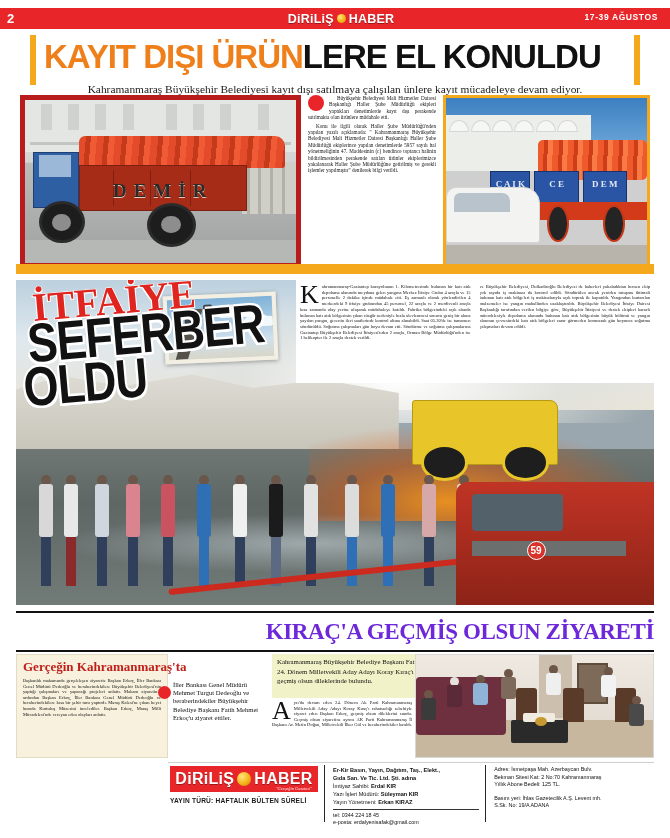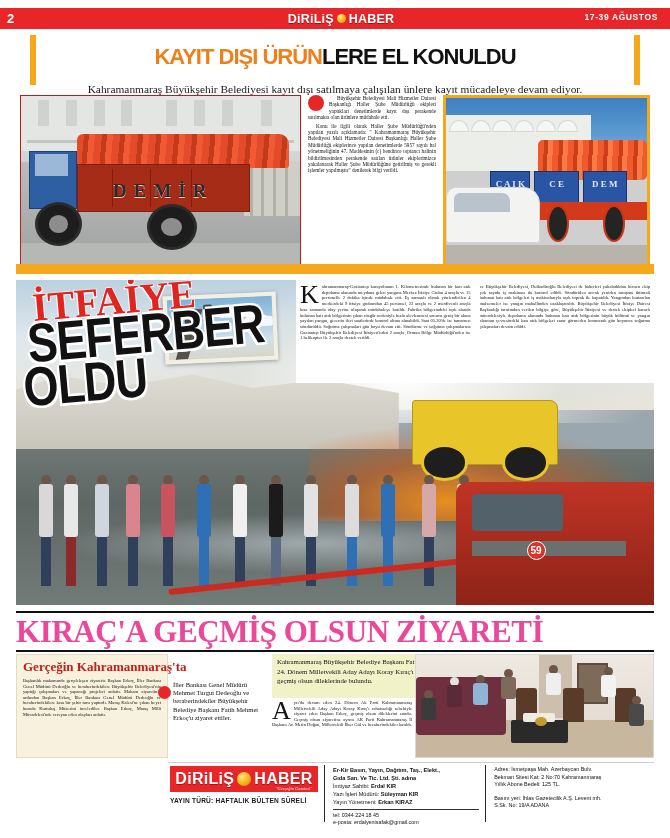--- a/index.html
+++ b/index.html
@@ -47,37 +47,37 @@
     font-weight: bold; font-size: 8.5px; letter-spacing: .6px;
   }
 
   
   .story1 { position: absolute; left: 0; top: 29px; width: 670px; height: 255px; }
   .s1-rule-left  { position: absolute; left: 30px;  top: 6px; width: 6px; height: 50px; background:#f5a81c; }
   .s1-rule-right { position: absolute; right: 30px; top: 6px; width: 6px; height: 50px; background:#f5a81c; }
   .s1-head {
     position: absolute; left: 44px; top: 2px; width: 582px;
     font-family: "Liberation Sans", sans-serif;
-    font-weight: bold; font-size: 22px; line-height: 52px;
-    letter-spacing: -1px; white-space: nowrap; text-align: center;
+    font-weight: bold; font-size: 33px; line-height: 52px;
+    letter-spacing: -1px; white-space: nowrap; 
   }
   .s1-head .org { color: #ef7f1a; }
   .s1-head .blk { color: #111111; }
   .s1-sub {
     position: absolute; left: 44px; top: 54px; width: 582px;
     text-align: center; font-size: 11.4px; color: #1a1a1a;
     font-family: "Liberation Serif", serif;
   }
   .s1-body { position: absolute; left: 20px; top: 66px; width: 630px; height: 188px; }
 
   .photo { position: absolute; overflow: hidden; background: #cfcfcf; }
   .photo .sky { position:absolute; left:0; top:0; right:0; height:46%; }
 
   
-  .p1 { left: 0; top: 0; width: 281px; height: 173px; border: 1px solid #b91c1c; }
+  .p1 { left: 0; top: 0; width: 281px; height: 173px; border: 5px solid #b91c1c; }
   .p1 .bg     { position:absolute; inset:0; background: linear-gradient(#dfe2e0 0%, #d2d5d3 38%, #b9bcba 39%, #9fa2a0 100%); }
   .p1 .bldg   { position:absolute; left:0; top:0; width:100%; height:32%; background:#e4e6e3; }
   .p1 .bldg i { position:absolute; top:4px; width:11px; height:26px; background:#cfd2cf; }
   .p1 .rail   { position:absolute; left:2%; top:26%; width:96%; height:3px; background:#c2c5c2; }
   .p1 .sacks  { position:absolute; left:20%; top:22%; width:76%; height:20%;
                 background: repeating-linear-gradient(95deg,#e34b2a 0 7px,#c63a1c 7px 12px,#f05a34 12px 18px); border-radius:6px 10px 3px 3px; }
   .p1 .bed    { position:absolute; left:20%; top:40%; width:62%; height:28%; background:#a72c18; border:1px solid #7d2011; }
   .p1 .bed b  { position:absolute; top:4px; bottom:4px; width:1px; background:#7d2011; }
   .p1 .demir  { position:absolute; left:21%; top:49%; width:60%; text-align:center;
                 color:#2a2a2a; font-family:"Liberation Serif", serif; font-weight:bold;
@@ -210,22 +210,22 @@
   .s2-c p { margin-bottom: 1.5px; }
   .dropcap {
     float: left; font-family: "Liberation Serif", serif; font-size: 26px;
     line-height: 20px; font-weight: normal; color: #111; margin: 1px 3px 0 0;
   }
 
   
   .kirac-rule { position:absolute; left:16px; top:611px; width:638px; height:2px; background:#111; }
   .s3-head {
     position: absolute; left: 16px; top: 613px; width: 638px;
-    text-align: left; font-family: "Liberation Serif", serif; font-weight: bold;
-    font-size: 31px; line-height: 38px; letter-spacing: -.4px; color: #ec4899;
+    text-align: right; font-family: "Liberation Serif", serif; font-weight: bold;
+    font-size: 23px; line-height: 38px; letter-spacing: -.4px; color: #6d28d9;
     white-space: nowrap;
   }
   .s3-rule2 { position:absolute; left:16px; top:650px; width:638px; height:2px; background:#111; }
 
   .s3-left {
     position: absolute; left: 16px; top: 654px; width: 152px; height: 104px;
     background: #f7f1dd; border: 1px solid #e3dbc2; padding: 4px 6px;
   }
   .s3-left h3 {
     font-family:"Liberation Serif", serif; font-weight: bold; font-size: 13px;

